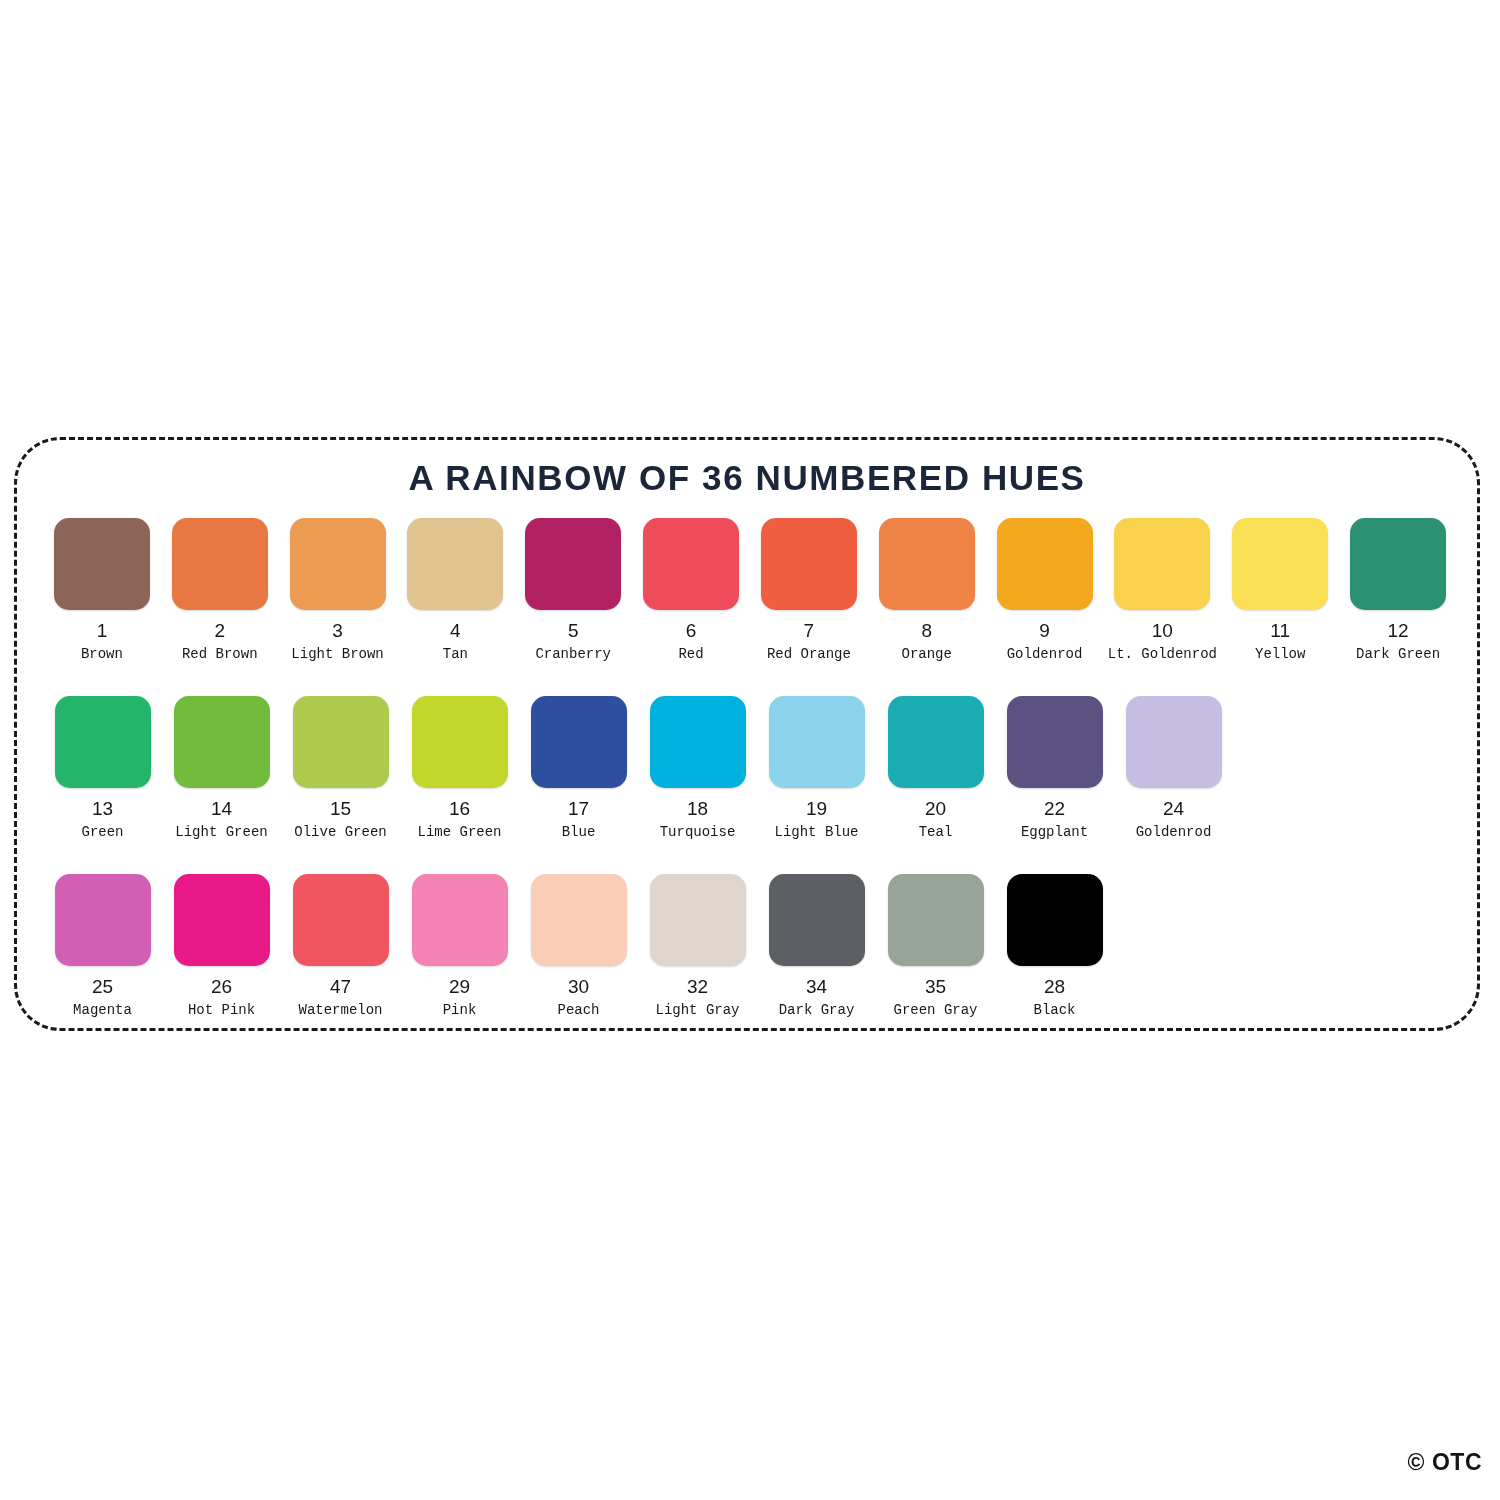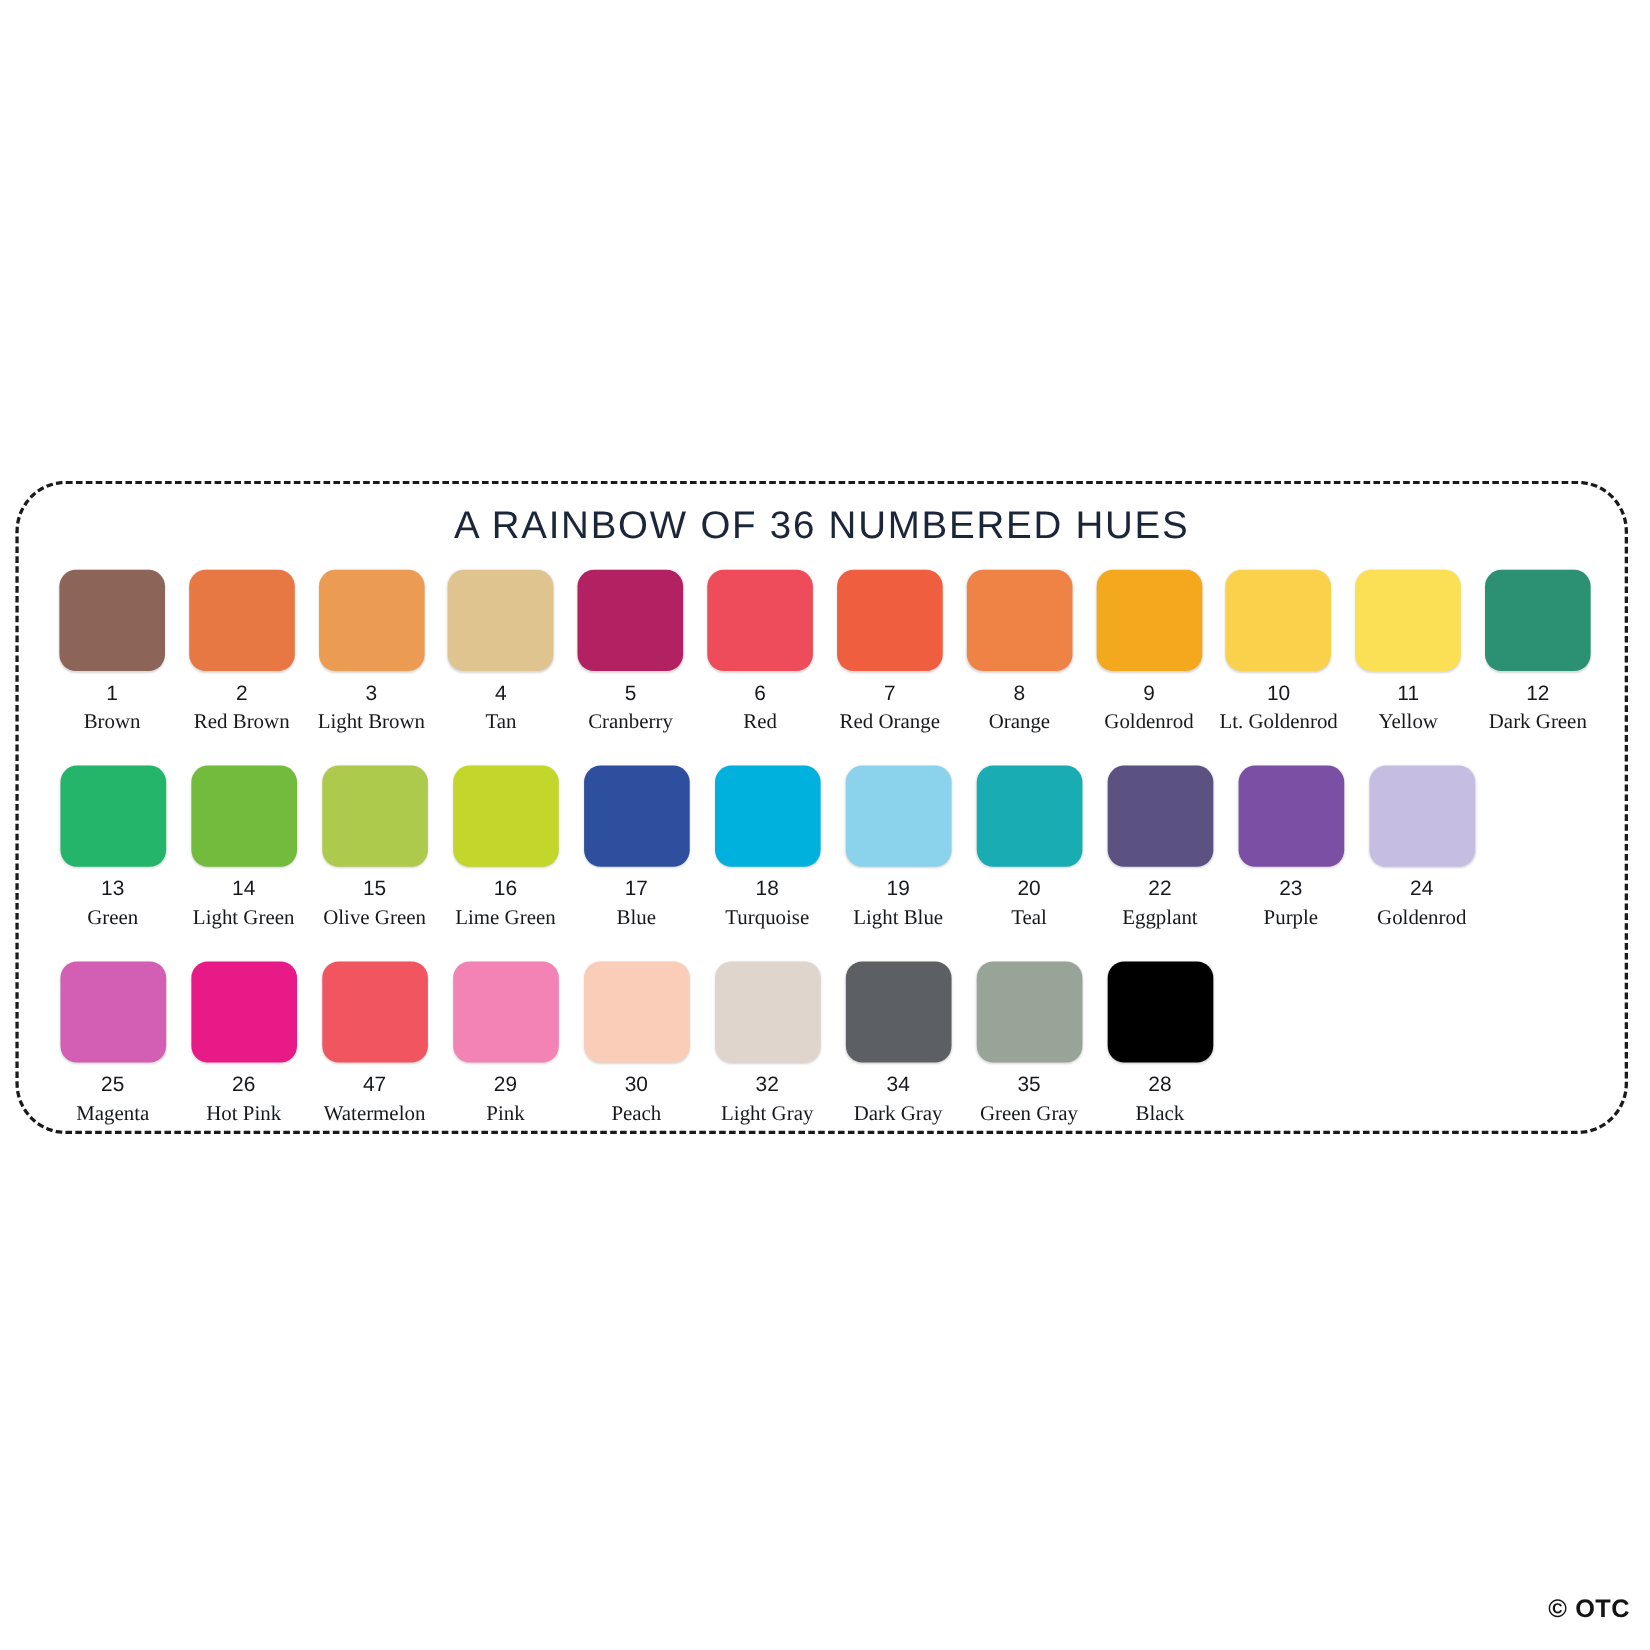--- a/index.html
+++ b/index.html
@@ -27,21 +27,21 @@
     background: #ffffff;
   }
 
   #panel-title {
     position: absolute;
     left: 0;
     right: 0;
     top: 18px;
     text-align: center;
     font-family: "Liberation Sans", sans-serif;
-    font-weight: normal;
+    font-weight: bold;
     font-size: 35px;
     letter-spacing: 1.6px;
     color: #1b2639;
     white-space: nowrap;
   }
 
   #swatch-grid {
     position: absolute;
     left: 26px;
     top: 78px;
@@ -75,25 +75,25 @@
   .swatch-number {
     margin-top: 11px;
     font-size: 19px;
     color: #16181c;
     line-height: 1.05;
     font-family: "Liberation Sans", sans-serif;
   }
 
   .swatch-label {
     margin-top: 6px;
-    font-size: 19px;
+    font-size: 14px;
     color: #16181c;
     line-height: 1.05;
     white-space: nowrap;
-    font-family: Liberation Serif, serif;
+    font-family: Liberation Mono, monospace;
   }
 
   #watermark {
     position: absolute;
     right: 18px;
     bottom: 24px;
     font-size: 23px;
     font-weight: bold;
     color: #141414;
     letter-spacing: 0.5px;
@@ -210,25 +210,20 @@
           <div class="swatch-chip" style="background-color: rgb(25, 173, 179);"></div>
           <div class="swatch-number">20</div>
           <div class="swatch-label">Teal</div>
         </div>
         <div class="swatch-cell">
           <div class="swatch-chip" style="background-color: rgb(91, 82, 130);"></div>
           <div class="swatch-number">22</div>
           <div class="swatch-label">Eggplant</div>
         </div>
         <div class="swatch-cell">
-          <div class="swatch-chip" style="background-color: rgb(123, 79, 163);"></div>
-          <div class="swatch-number">23</div>
-          <div class="swatch-label">Purple</div>
-        </div>
-        <div class="swatch-cell">
           <div class="swatch-chip" style="background-color: rgb(198, 190, 226);"></div>
           <div class="swatch-number">24</div>
           <div class="swatch-label">Goldenrod</div>
         </div>
       </div>
       <div class="swatch-row">
         <div class="swatch-cell">
           <div class="swatch-chip" style="background-color: rgb(211, 95, 180);"></div>
           <div class="swatch-number">25</div>
           <div class="swatch-label">Magenta</div>

